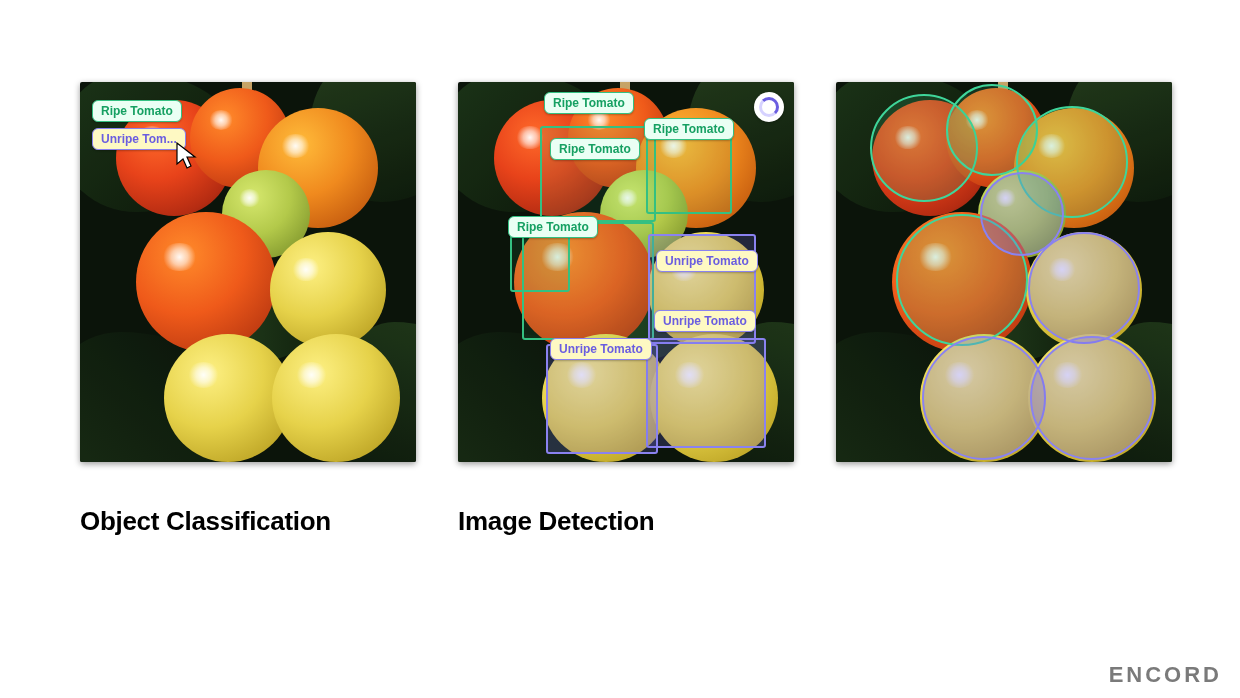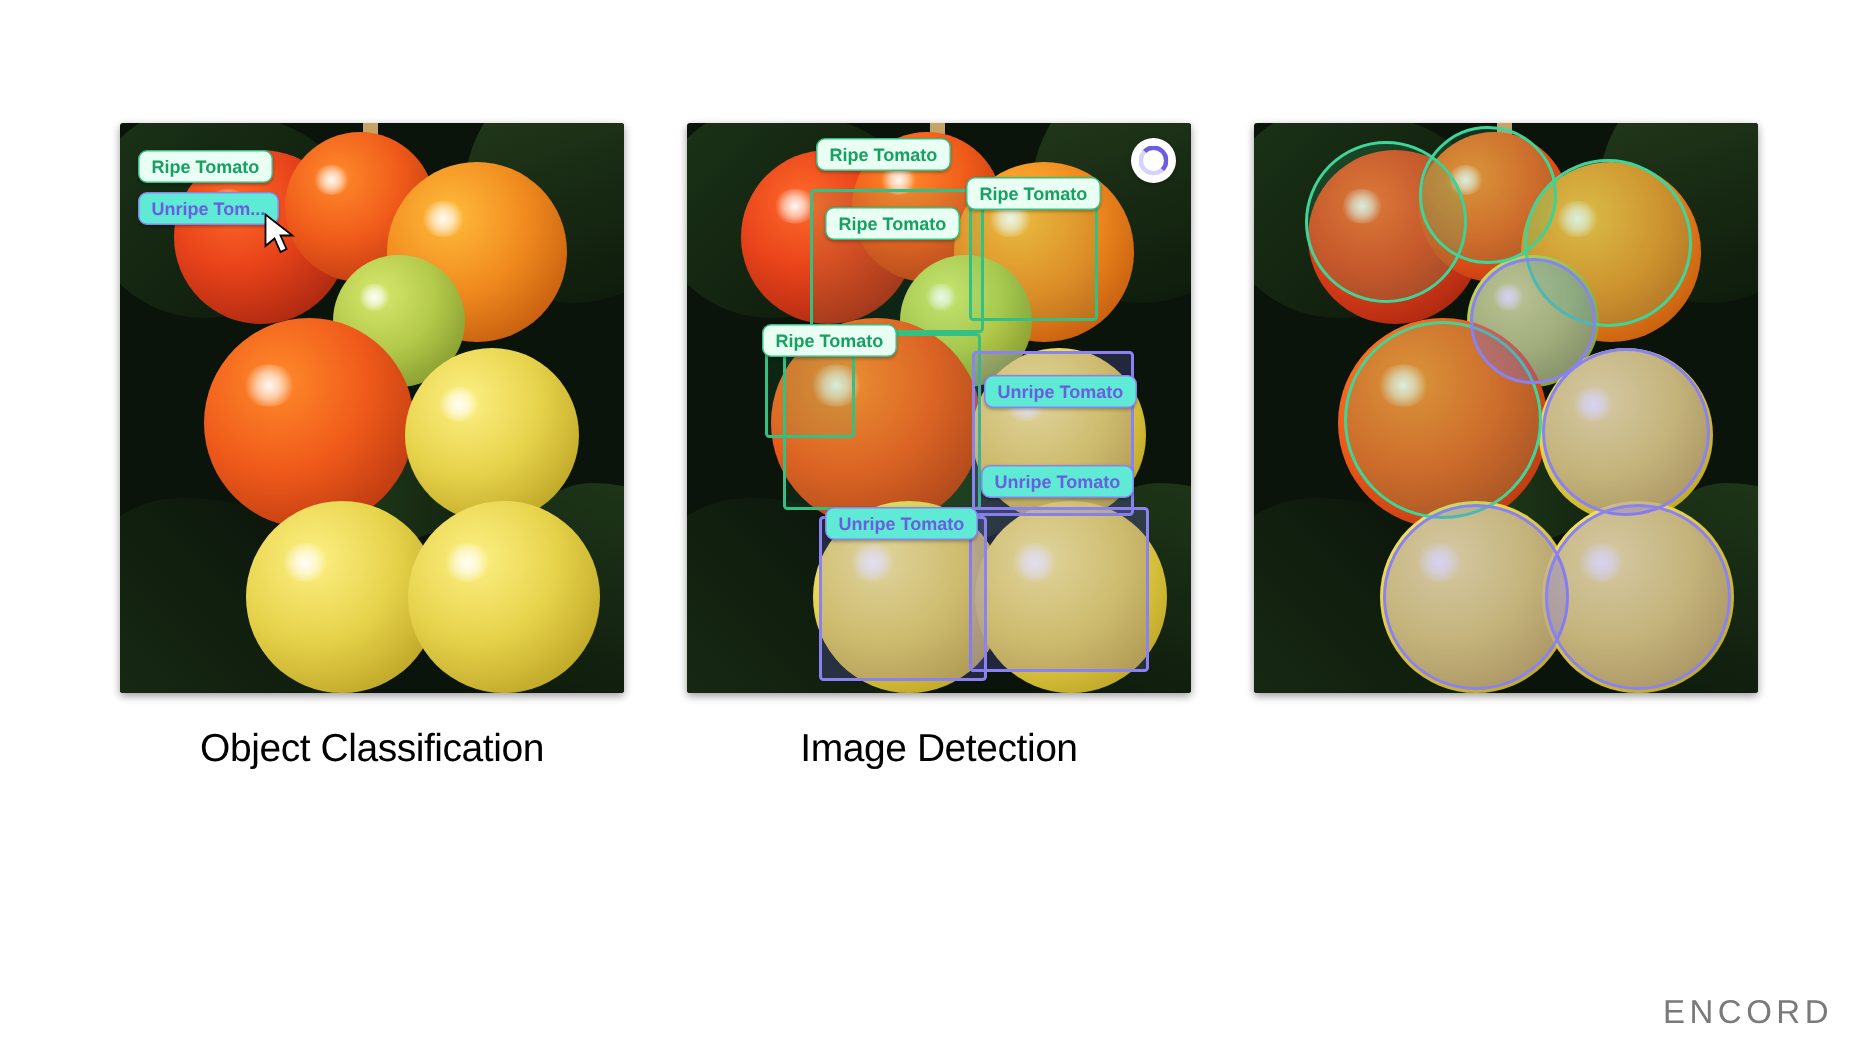--- a/index.html
+++ b/index.html
@@ -1,42 +1,42 @@
 <!DOCTYPE html>
 <html><head>
 <meta charset="utf-8">
 <style>
   * { box-sizing: border-box; margin: 0; padding: 0; }
   html, body { width: 1240px; height: 698px; background: #fff; font-family: -apple-system, BlinkMacSystemFont, "Segoe UI", Helvetica, Arial, sans-serif; overflow: hidden; }
   .stage { position: relative; width: 1240px; height: 698px; }
   .panels { position: absolute; top: 82px; left: 80px; right: 68px; display: flex; justify-content: space-between; }
   .panel { width: 336px; }
   .imgbox { position: relative; width: 336px; height: 380px; background:#0b140a; border-radius:2px; overflow:hidden; box-shadow: 0 2px 6px rgba(0,0,0,0.4); }
-  .caption { margin-top: 21px; text-align: center; font-weight: 400; font-size: 26px; letter-spacing: -0.3px; color:#000; }
-  .brand { position:absolute; right:18px; bottom:10px; font-size:22px; letter-spacing:3px; color:#7a7a7a; font-weight:400; }
+  .caption { margin-top: 44px; font-weight: 700; font-size: 26px; letter-spacing: -0.3px; color:#000; }
+  .brand { position:absolute; right:18px; bottom:10px; font-size:22px; letter-spacing:3px; color:#7a7a7a; font-weight:700; }
 
   
   .leaf { position:absolute; border-radius: 40% 60% 55% 45% / 50% 40% 60% 50%; filter: brightness(0.9); }
   .tomato { position:absolute; border-radius:50%; }
   .tomato::after { 
     content:""; position:absolute; left:18%; top:22%; width:26%; height:20%;
     background: radial-gradient(circle, rgba(255,255,255,0.95) 0%, rgba(255,255,255,0.6) 35%, rgba(255,255,255,0) 70%);
     border-radius:50%;
   }
   .red    { background: radial-gradient(circle at 35% 30%, #ff6a2a 0%, #e8431a 40%, #b52c12 75%, #6e1a0a 100%); }
   .orange { background: radial-gradient(circle at 35% 30%, #ffbb3a 0%, #f08a1e 45%, #c85f10 80%, #7a380a 100%); }
   .redor  { background: radial-gradient(circle at 35% 30%, #ff8a2a 0%, #ef5a1a 45%, #c23d12 78%, #70200a 100%); }
   .yellow { background: radial-gradient(circle at 35% 30%, #fdf083 0%, #e6d24a 45%, #c2aa2a 78%, #7a6a18 100%); }
   .green  { background: radial-gradient(circle at 35% 30%, #d6e86e 0%, #b3c94a 45%, #8aa032 78%, #556020 100%); }
   .stick  { position:absolute; width:10px; background: linear-gradient(#caa76a,#8a6a3a); }
 
   
   .lbl { position:absolute; font-size:12px; font-weight:600; padding:3px 8px 3px 8px; border-radius:6px; background:#fff; box-shadow:0 1px 2px rgba(0,0,0,.25); white-space:nowrap; z-index:50; }
   .lbl.ripe   { color:#16a062; border:1.5px solid #34c082; background:#eafff4; }
-  .lbl.unripe { color:#6a5de0; border:1.5px solid #8a82f0; background:#5eead4; }
+  .lbl.unripe { color:#6a5de0; border:1.5px solid #8a82f0; background:#fef9c3; }
 
   
   .bbox { position:absolute; border-width:2.5px; border-style:solid; border-radius:3px; z-index:30; }
   .bbox.ripe   { border-color:#34c082; background: rgba(52,192,130,0.10); }
   .bbox.unripe { border-color:#8a82f0; background: rgba(120,110,240,0.22); }
 
   
   .segfill { position:absolute; border-radius:50%; z-index:35; }
   .segfill.ripe   { background: rgba(52,192,130,0.18); border:2.5px solid #3fd59a; }
   .segfill.unripe { background: rgba(120,110,240,0.30); border:2.5px solid #8a82f0; }

